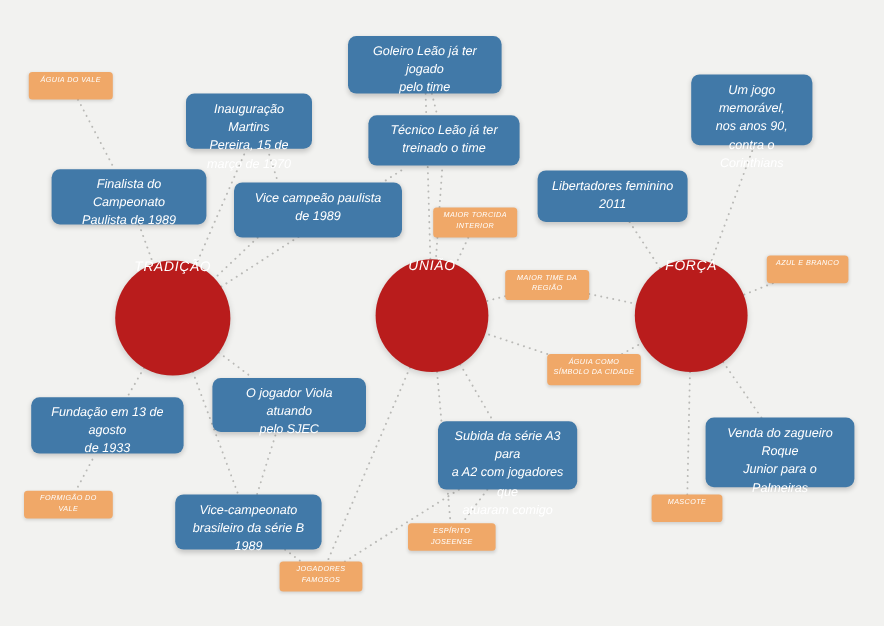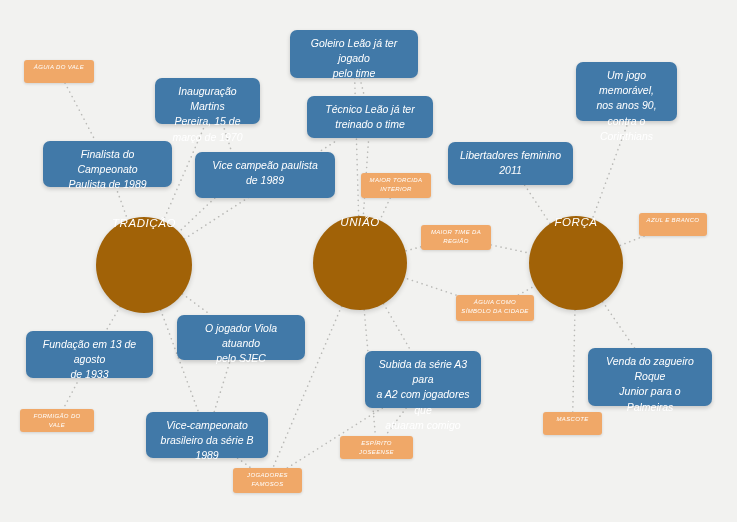--- a/index.html
+++ b/index.html
@@ -26,21 +26,21 @@
     position: absolute;
     box-sizing: border-box;
     display: flex;
     align-items: flex-start;
     justify-content: center;
     text-align: center;
     font-style: italic;
   }
   .hub {
     border-radius: 50%;
-    background: #a16207;
+    background: #b91c1c;
     color: #ffffff;
     font-size: 11.5px;
     letter-spacing: 0.6px;
     box-shadow: 0 2px 5px rgba(0,0,0,0.16);
     z-index: 4;
   }
   .card {
     background: #4179a8;
     color: #ffffff;
     border-radius: 7px;

